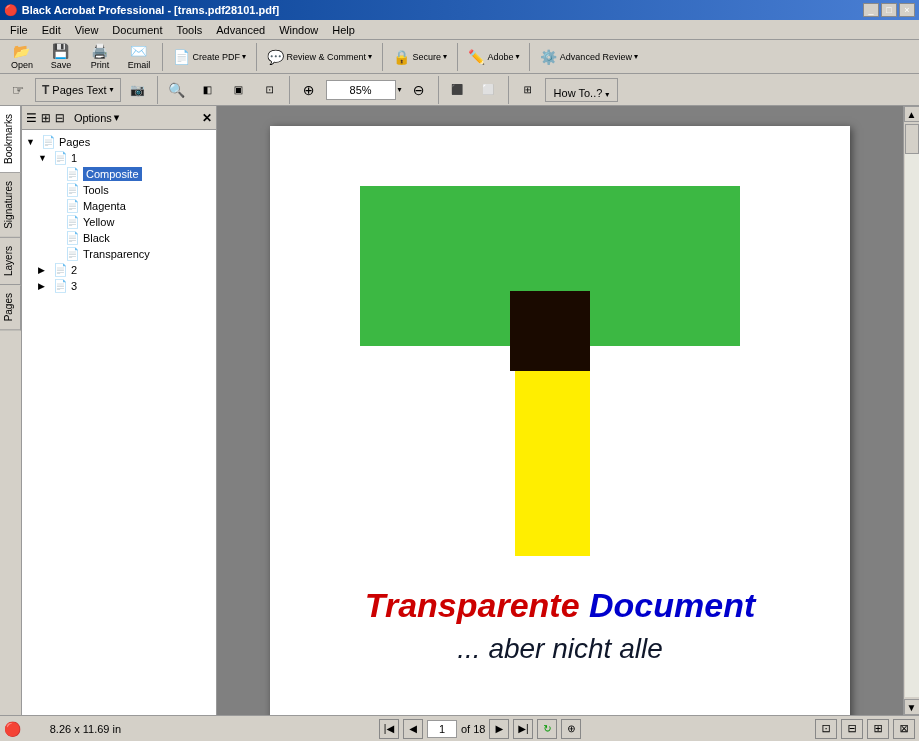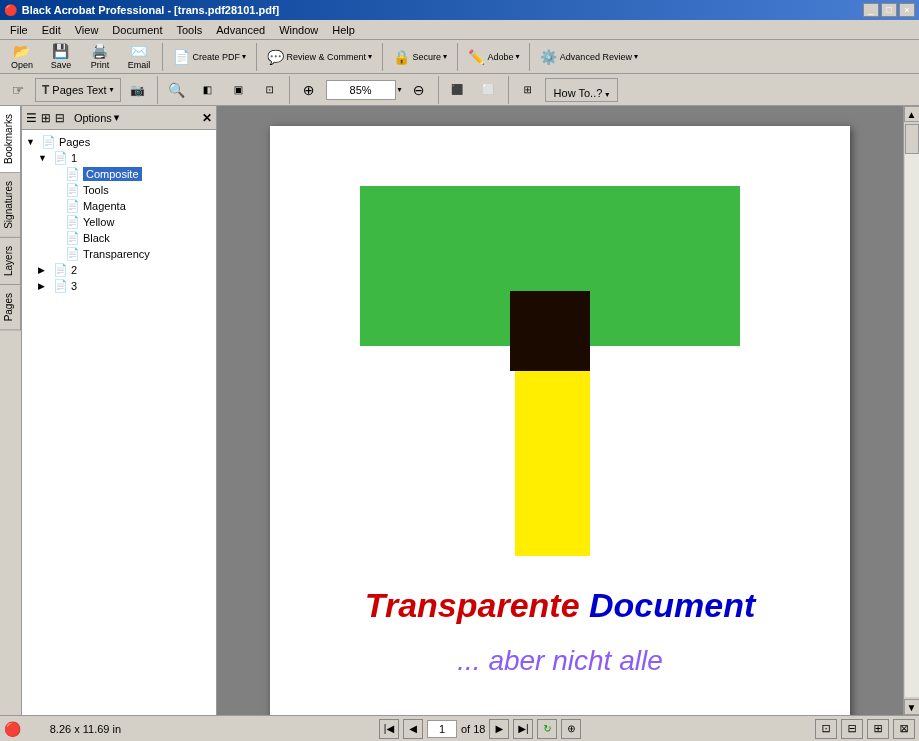--- a/index.html
+++ b/index.html
@@ -259,23 +259,23 @@
     .text-transparente {
       margin-top: 20px;
       font-size: 34px;
       font-weight: bold;
       color: #cc0000;
       font-style: italic;
       position: relative;
     }
     .text-transparente span.blue-word { color: #0000cc; }
     .text-aber {
-      margin-top: 20px;
+      margin-top: 8px;
       font-size: 28px;
-      color: #8b5cf6;
+      color: #0f172a;
       font-style: italic;
     }
 
     
     .scroll-right {
       width: 16px;
       background: #d4d0c8;
       display: flex;
       flex-direction: column;
       align-items: center;

